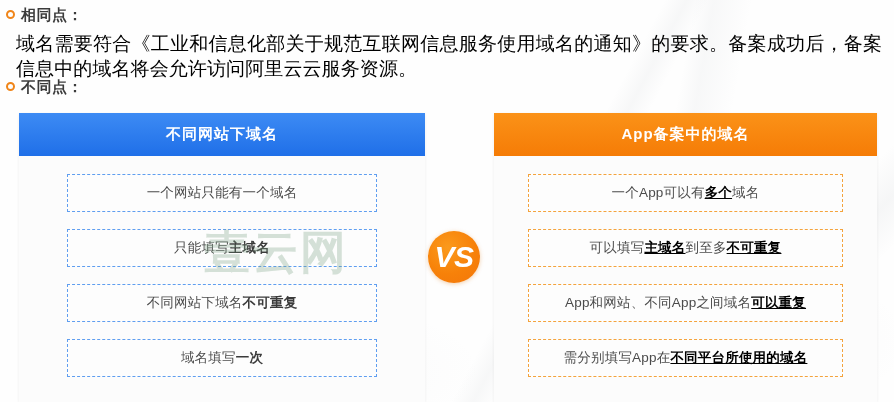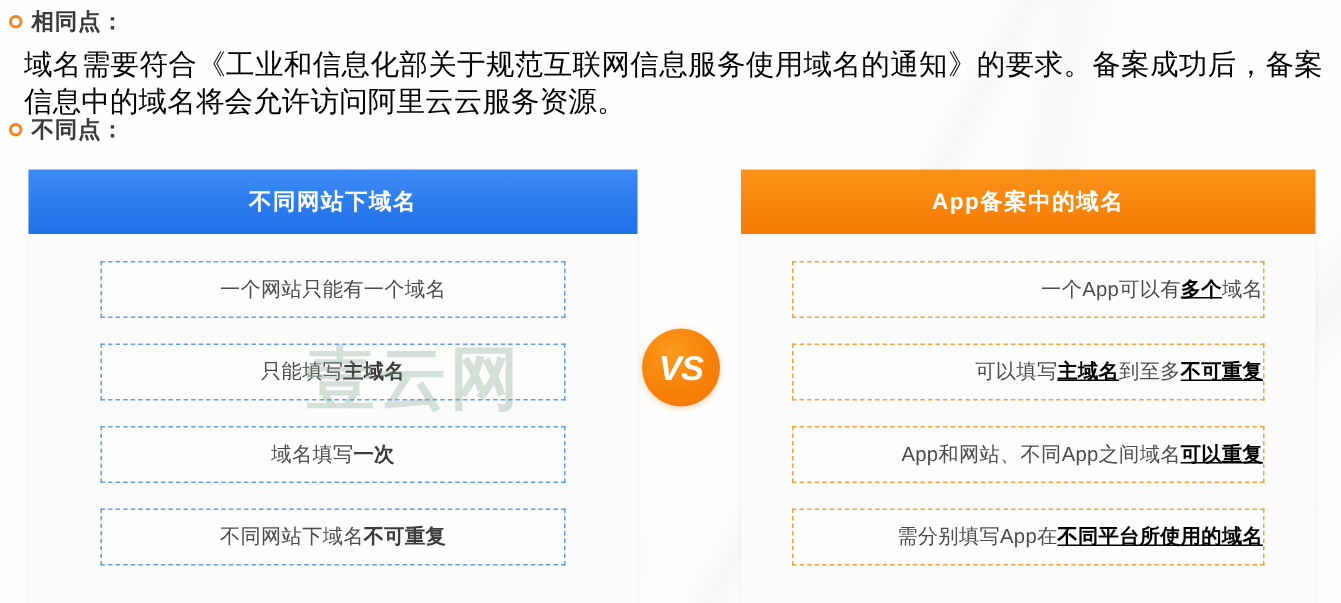--- a/index.html
+++ b/index.html
@@ -140,39 +140,39 @@
     justify-content: center;
     margin-bottom: 17px;
     font-size: 13.5px;
     color: #4b4b4b;
     box-sizing: border-box;
     background: rgba(255,255,255,0.35);
     letter-spacing: 0.2px;
     white-space: nowrap;
   }
   .panel.left .item  { border: 1px dashed #5f9ef0; }
-  .panel.right .item { border: 1px dashed #f4a33c; justify-content: flex-end; }
+  .panel.right .item { border: 1px dashed #f4a33c; }
 
   .item b { font-weight: bold; color: #3b3b3b; }
   .hl-orange { color: #000000; font-weight: bold; text-decoration: underline; }
 
   
   .vs-badge {
     position: absolute;
     left: 428px;
-    top: 219px;
+    top: 231px;
     width: 52px;
     height: 52px;
     border-radius: 50%;
     background: radial-gradient(circle at 38% 32%, #fb9a1c 0%, #f78109 55%, #f3760a 100%);
     display: flex;
     align-items: center;
     justify-content: center;
     color: #ffffff;
-    font-size: 23px;
+    font-size: 30px;
     font-weight: bold;
     font-style: italic;
     letter-spacing: -0.5px;
     z-index: 6;
     box-shadow: 0 1px 4px rgba(220,120,20,0.35);
   }
 </style>
 </head>
 <body>
 
@@ -197,26 +197,26 @@
     <div class="panel-body">
       <div class="item">
         <span>一个网站只能有一个域名</span>
           <b></b>
       </div>
       <div class="item">
         <span>只能填写</span>
           <b>主域名</b>
       </div>
       <div class="item">
+        <span>不同网站下域名</span>
+          <b>不可重复</b>
+      </div>
+      <div class="item">
         <span>域名填写</span>
           <b>一次</b>
-      </div>
-      <div class="item">
-        <span>不同网站下域名</span>
-          <b>不可重复</b>
       </div>
     </div>
   </div>
 
   <div class="panel right">
     <div class="panel-header">App备案中的域名</div>
     <div class="panel-body">
       <div class="item">
         <span>一个App可以有</span>
           <span class="hl-orange">多个</span>

